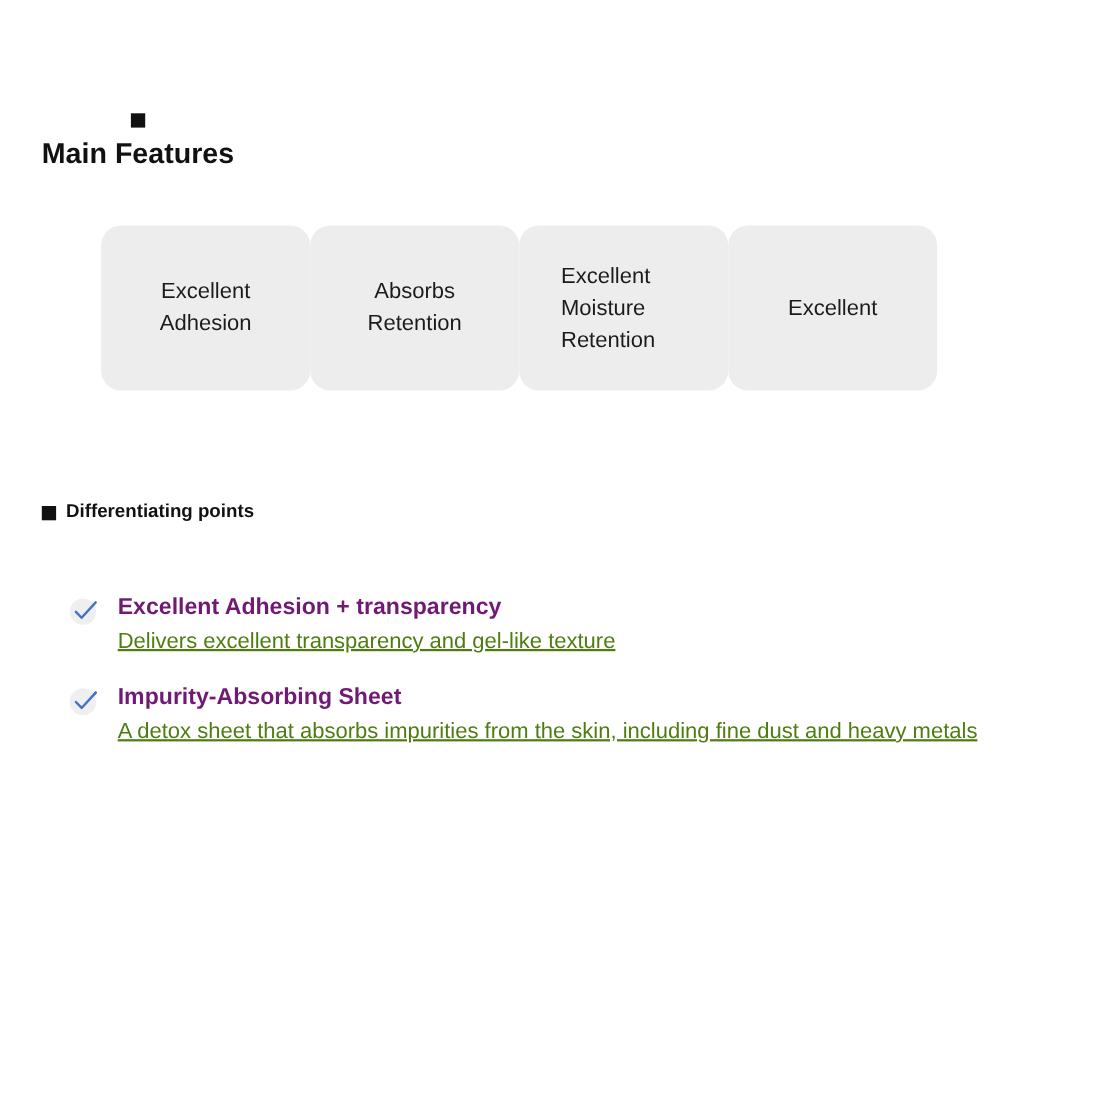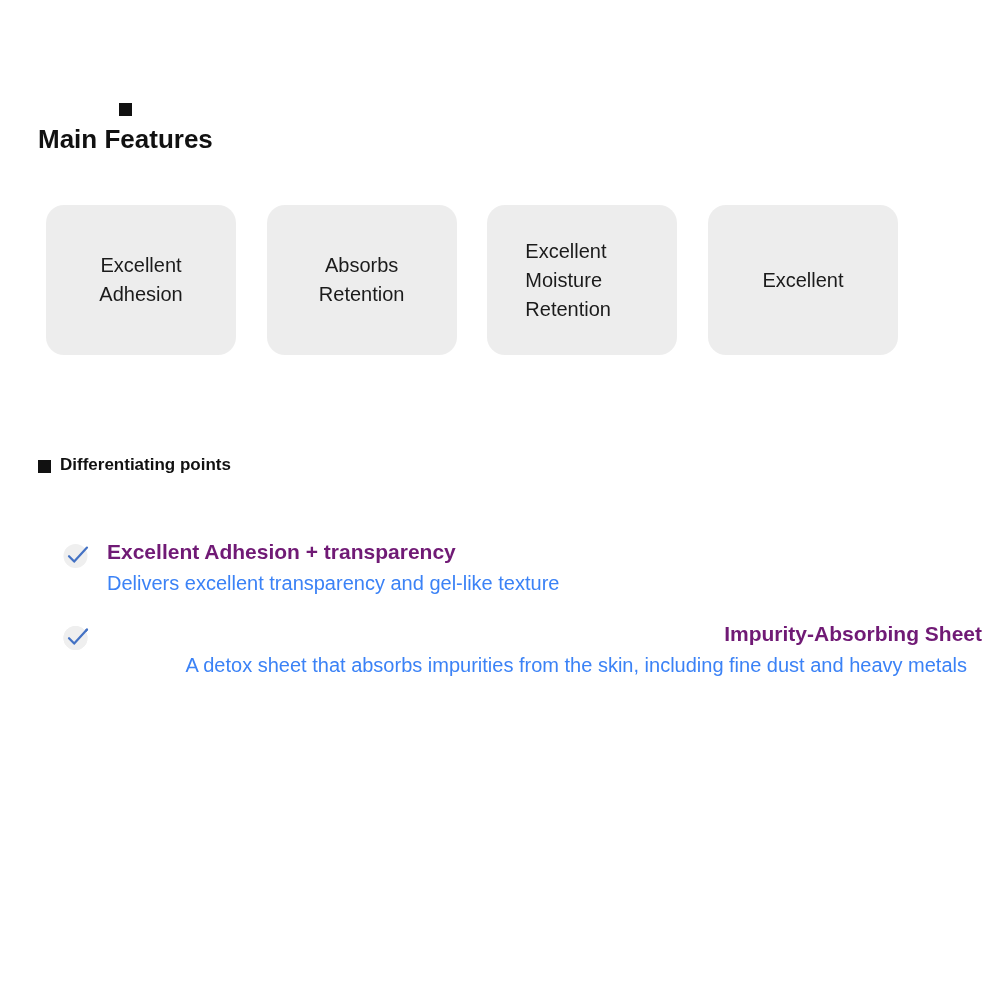--- a/index.html
+++ b/index.html
@@ -52,21 +52,21 @@
   }
 
   
   .cards-row {
     position: absolute;
     left: 46px;
     top: 205px;
     width: 852px;
     height: 150px;
     display: flex;
-    justify-content: space-between;
+    justify-content: center;
   }
   .feature-card {
     width: 190px;
     height: 150px;
     background: #ededed;
     border-radius: 18px;
     display: flex;
     align-items: center;
     justify-content: center;
     box-sizing: border-box;
@@ -93,45 +93,45 @@
     left: 62px;
     top: 538px;
     width: 920px;
   }
   .diff-item {
     position: relative;
     margin-bottom: 22px;
   }
   .diff-item:last-child {
     margin-bottom: 0;
-    text-align: right;
   }
   .check-icon {
     position: absolute;
     left: 0;
     top: 2px;
     width: 30px;
     height: 30px;
   }
   .diff-text {
     padding-left: 45px;
   }
   .diff-title {
     font-size: 21px;
     font-weight: bold;
     color: #701a75;
     line-height: 28px;
     margin: 0;
   }
   .diff-desc {
     font-size: 20px;
-    color: #3b82f6;
+    color: #4d7c0f;
     line-height: 30px;
     margin: 2px 0 0 0;
     max-width: 860px;
+    text-decoration: underline;
   }
 </style>
 </head>
 <body>
 
 <div class="page">
 
   <div class="section-heading" id="heading-main">
     <span class="bullet-square"></span>
     <span>Main Features</span>

